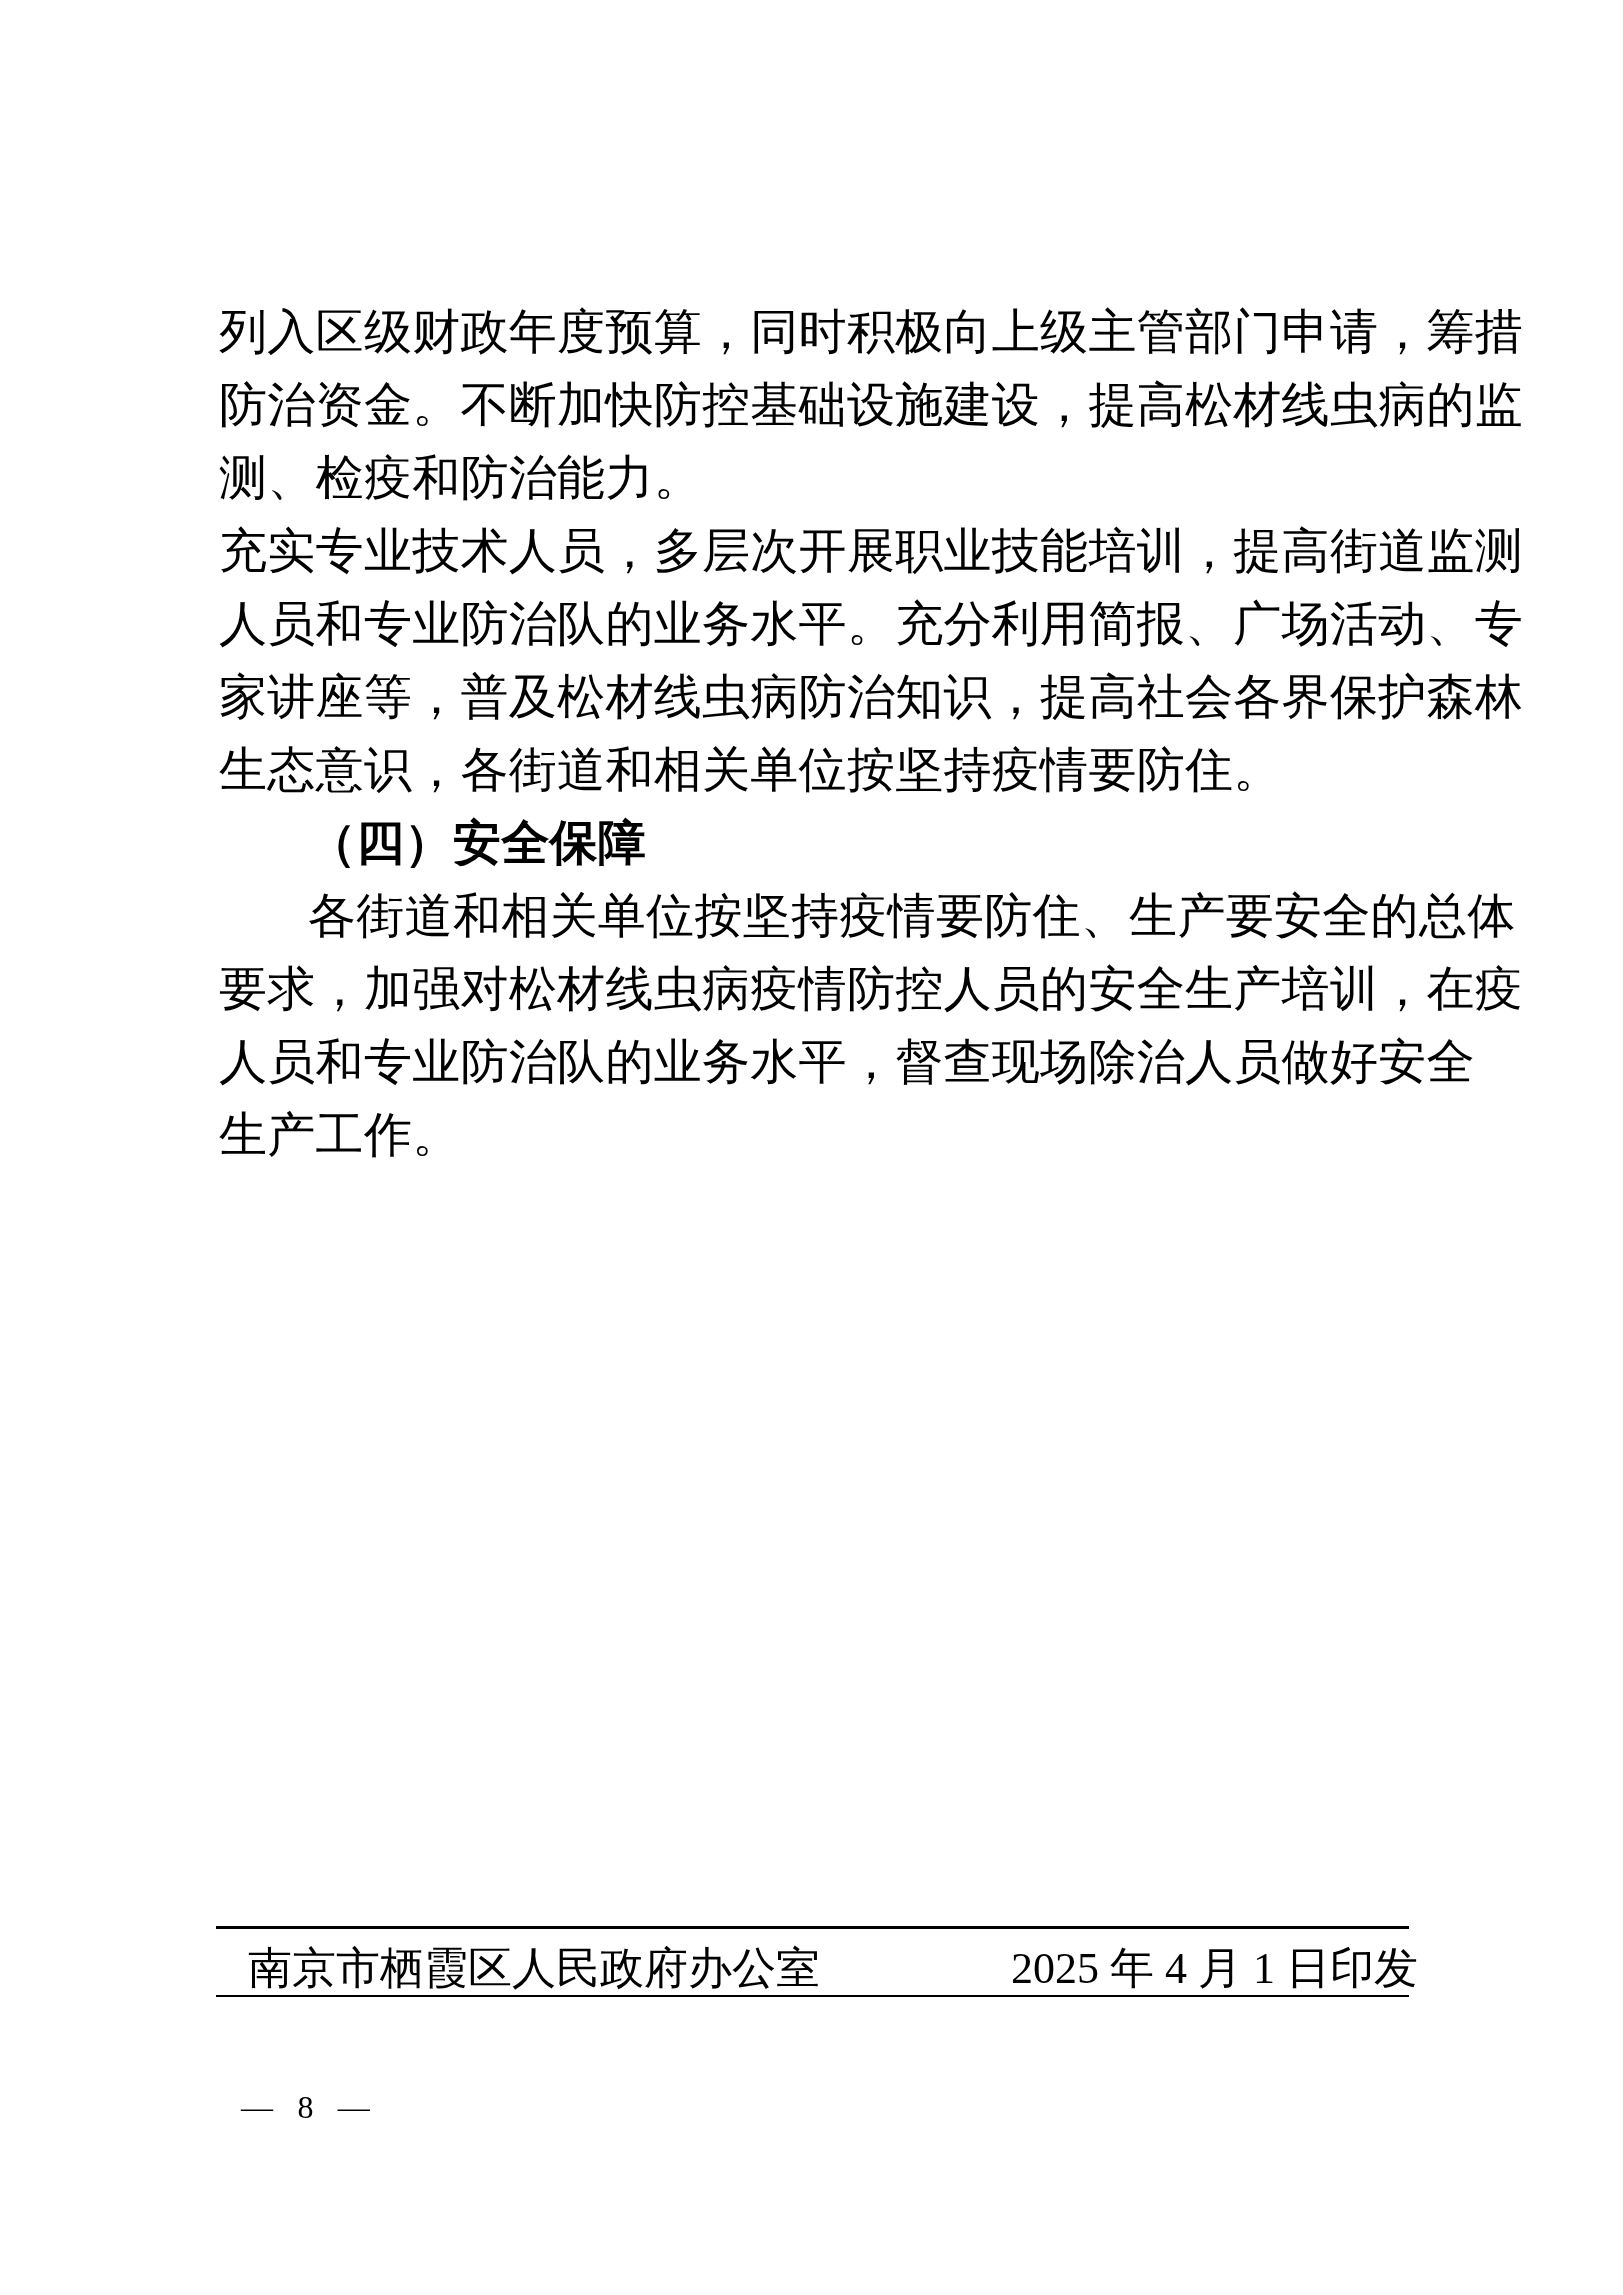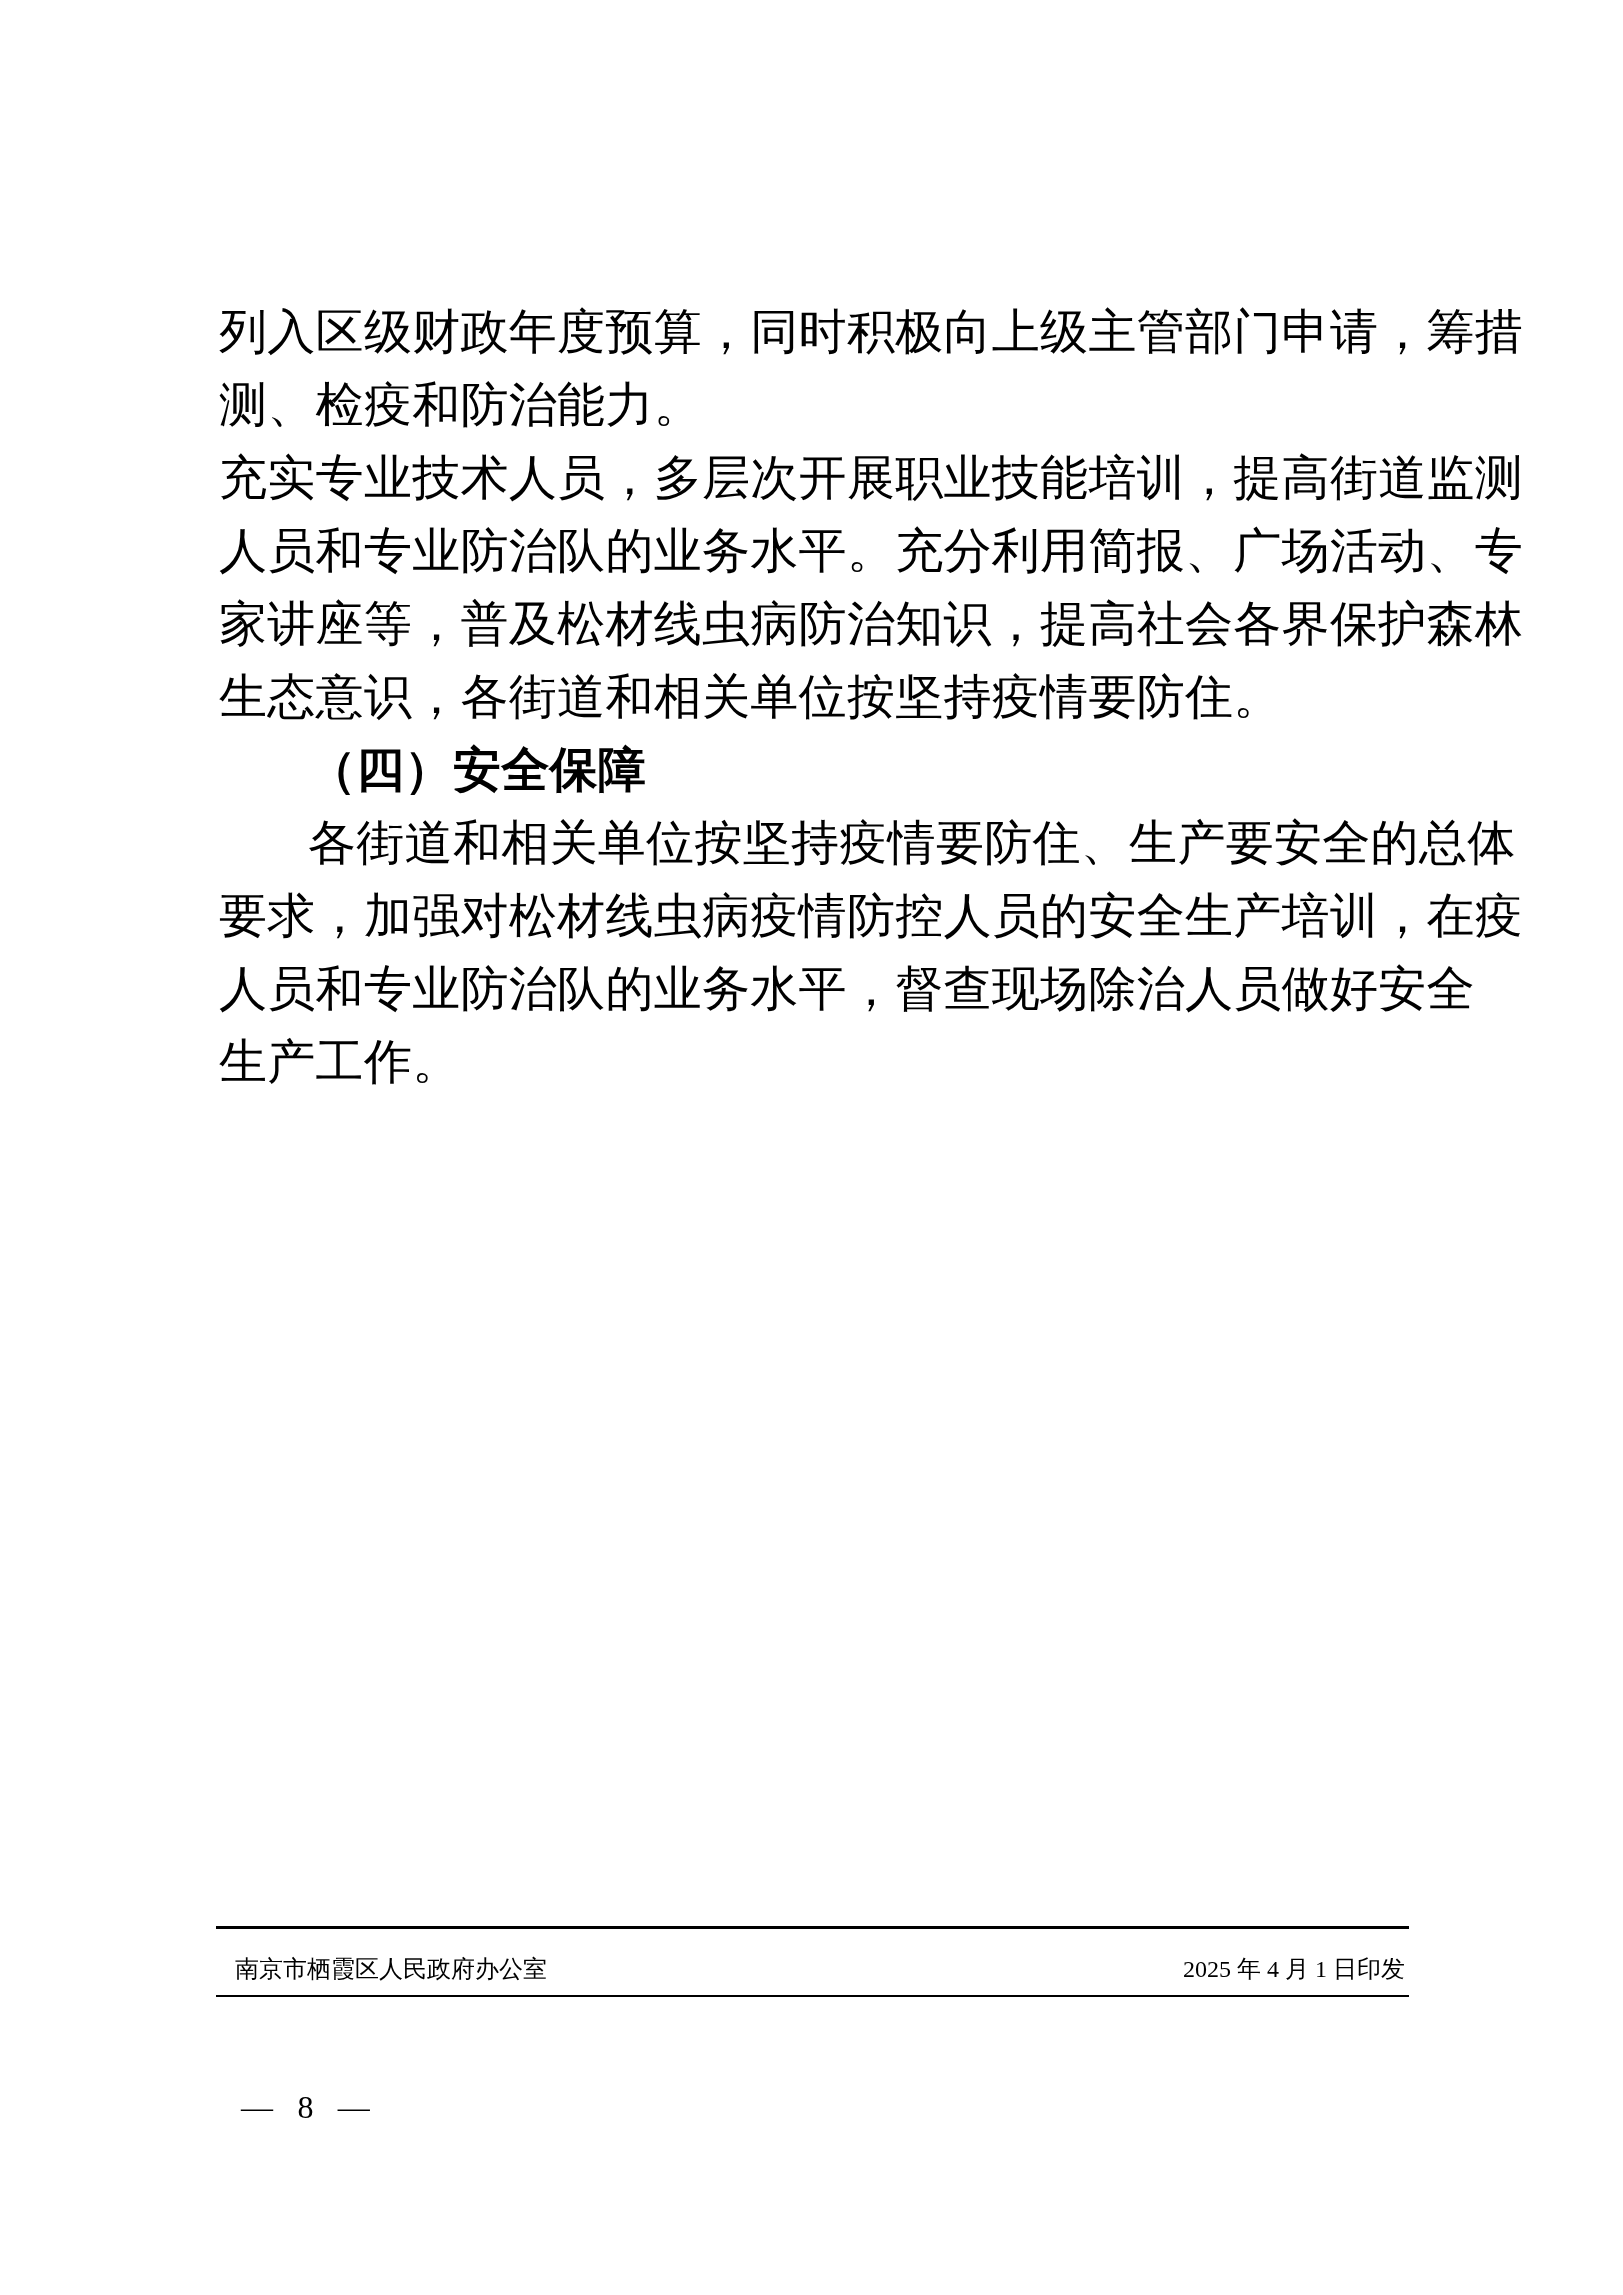--- a/index.html
+++ b/index.html
@@ -43,26 +43,26 @@
   .rule-thick {
     top: 1926px;
     height: 2.6px;
   }
   .rule-thin {
     top: 1995px;
     height: 1.5px;
   }
   .footer-row {
     position: absolute;
-    left: 235px;
+    left: 248px;
     width: 1170px;
     top: 1946px;
     height: 46px;
     line-height: 46px;
-    font-size: 24px;
+    font-size: 44px;
     display: flex;
     justify-content: space-between;
     align-items: center;
     white-space: nowrap;
   }
   .page-number {
     position: absolute;
     left: 241px;
     top: 2089px;
     height: 36px;
@@ -70,20 +70,21 @@
     font-size: 32px;
     letter-spacing: 8.2px;
     white-space: nowrap;
   }
 </style>
 </head>
 <body>
 
 <div class="text-block">
   <div class="line">列入区级财政年度预算，同时积极向上级主管部门申请，筹措</div>
+  <div class="line">防治资金。不断加快防控基础设施建设，提高松材线虫病的监</div>
   <div class="line">测、检疫和防治能力。</div>
   <div class="line">充实专业技术人员，多层次开展职业技能培训，提高街道监测</div>
   <div class="line">人员和专业防治队的业务水平。充分利用简报、广场活动、专</div>
   <div class="line">家讲座等，普及松材线虫病防治知识，提高社会各界保护森林</div>
   <div class="line">生态意识，各街道和相关单位按坚持疫情要防住。</div>
   <div class="line indent bold">（四）安全保障</div>
   <div class="line indent">各街道和相关单位按坚持疫情要防住、生产要安全的总体</div>
   <div class="line">要求，加强对松材线虫病疫情防控人员的安全生产培训，在疫</div>
   <div class="line">人员和专业防治队的业务水平，督查现场除治人员做好安全</div>
   <div class="line">生产工作。</div>

